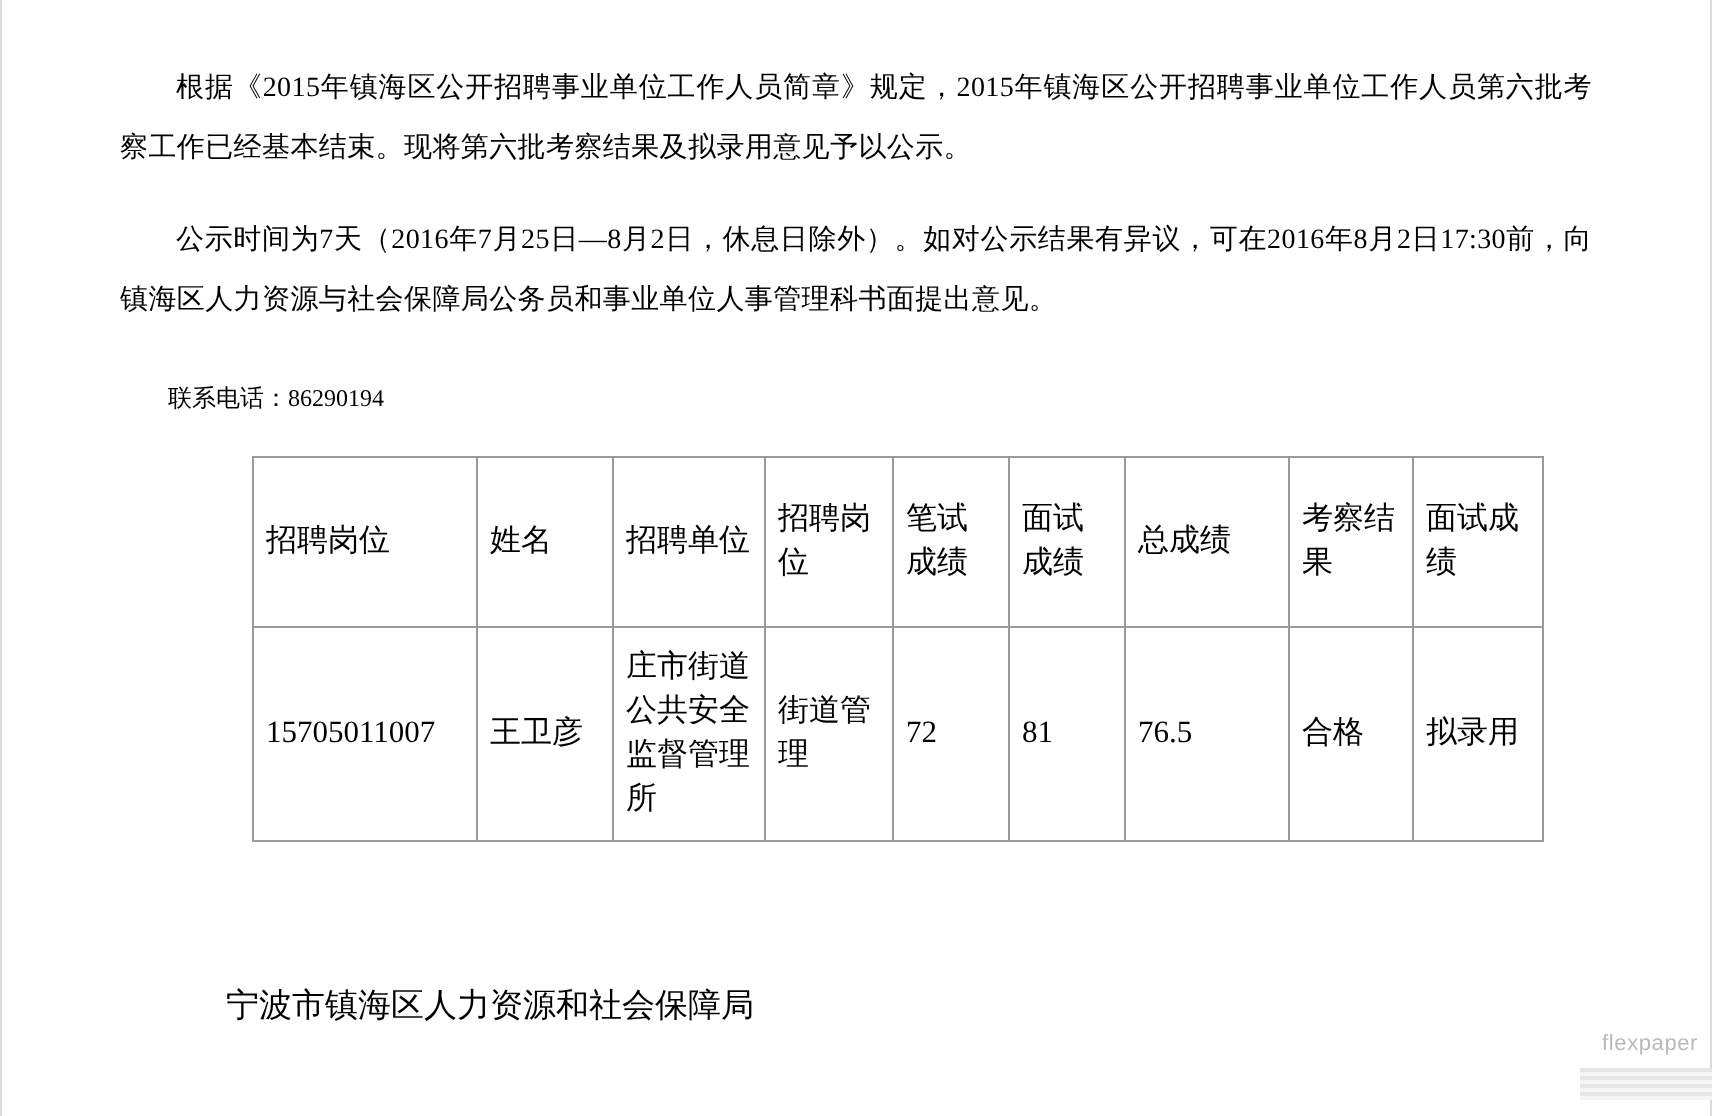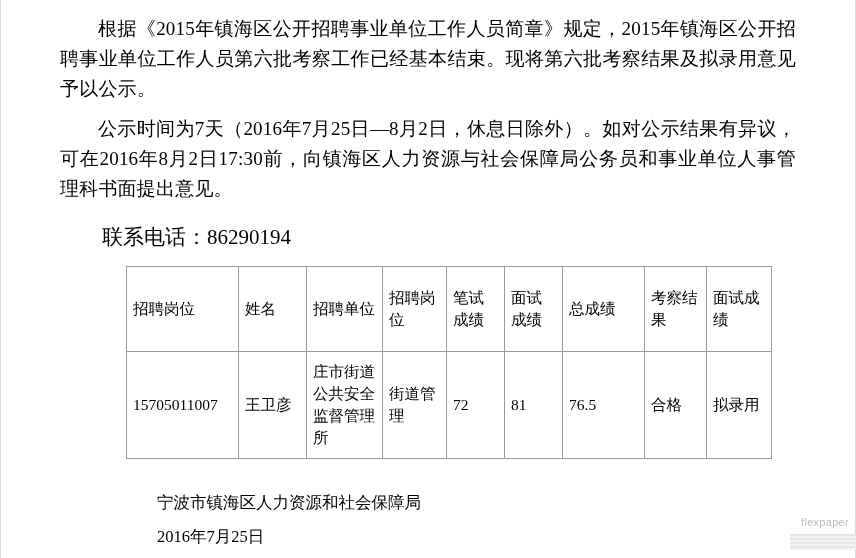--- a/index.html
+++ b/index.html
@@ -16,31 +16,31 @@
     overflow: hidden;
   }
   .page {
     position: relative;
     width: 856px;
     height: 558px;
     box-sizing: border-box;
     padding: 14px 60px 0 60px;
   }
   .para {
-    font-size: 19px;
+    font-size: 14px;
     line-height: 30px;
     text-align: justify;
-    margin: 0 0 10px 0;
+    margin: 16px 0 10px 0;
     letter-spacing: 0.2px;
   }
   .para.indent {
     text-indent: 2em;
   }
   .contact {
-    font-size: 21px;
+    font-size: 12px;
     line-height: 30px;
     margin: 18px 0 14px 0;
     text-indent: 2em;
   }
   .table-wrap {
     margin: 6px 0 0 66px;
   }
   table.result {
     border-collapse: collapse;
     table-layout: fixed;
@@ -70,21 +70,20 @@
   .col-7 { width: 82px; }
   .col-8 { width: 62px; }
   .col-9 { width: 65px; }
 
   .footer-block {
     position: absolute;
     left: 113px;
     top: 486px;
     font-size: 16.5px;
     line-height: 34px;
-    margin-left: 44px;
   }
   .watermark {
     position: absolute;
     right: 7px;
     bottom: 30px;
     font-family: "Liberation Sans", sans-serif;
     font-size: 11px;
     color: #b9b9b9;
     letter-spacing: 0.3px;
   }
@@ -163,19 +162,18 @@
           <td>76.5</td>
           <td>合格</td>
           <td>拟录用</td>
         </tr>
       </tbody>
     </table>
   </div>
 
   <div class="footer-block">
     <div>宁波市镇海区人力资源和社会保障局</div>
-    <div>2016年7月25日</div>
   </div>
 
   <div class="watermark">flexpaper</div>
   <div class="watermark-bar"></div>
 
 </div>
 
 </body></html>

